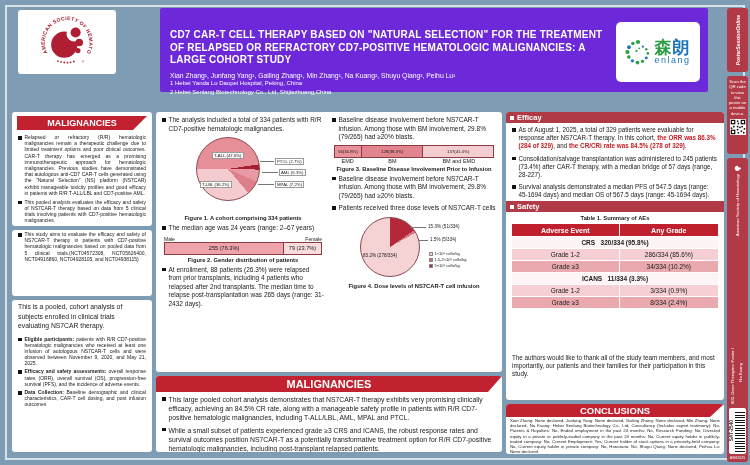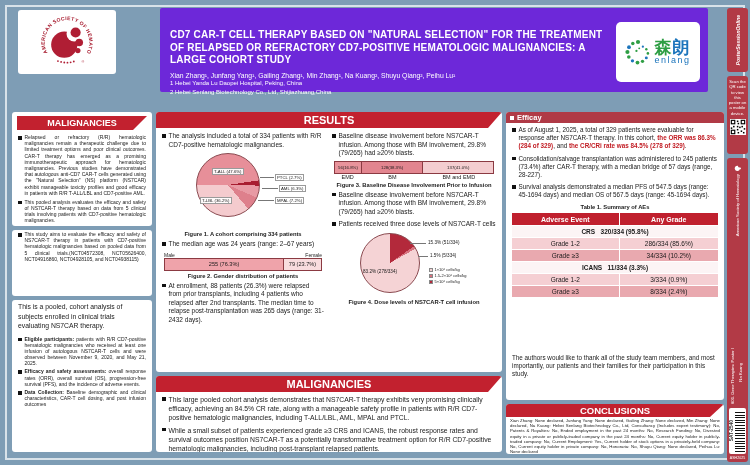--- a/index.html
+++ b/index.html
@@ -171,21 +171,20 @@
         <span class="t5"><span class="bold">Efficacy and safety assessments:</span><span> overall response rates (ORR), overall survival (OS), progression-free survival (PFS), and the incidence of adverse events.</span></span>
         </div>
       <div class="bul">
           <span class="sq"></span>
         <span class="t5"><span class="bold">Data Collection:</span><span> Baseline demographic and clinical characteristics, CAR-T cell dosing, and post infusion outcomes</span></span>
         </div>
     </div>
   </div>
 
   <div class="card col-mid" style="top:112px;height:260px;">
-    <div class="banner lg">RESULTS</div>
     <div style="display:flex;gap:8px;padding:4px 6px;">
 
       <div style="width:164px;">
         <div class="bul">
             <span class="sq"></span>
           <span class="t65">The analysis included a total of 334 patients with R/R CD7-positive hematologic malignancies.</span>
           </div>
 
         <div class="figwrap" style="height:78px;margin-top:2px;">
           <div class="pie" style="left:34px;top:2px;width:64px;height:64px;
@@ -308,20 +307,24 @@
         </div>
       <div class="bul" style="margin-bottom:4px;">
           <span class="sq"></span>
         <span class="t6">Consolidation/salvage transplantation was administered to 245 patients (73.4%) after CAR-T therapy, with a median bridge of 57 days (range, 28-227).</span>
         </div>
       <div class="bul">
           <span class="sq"></span>
         <span class="t6">Survival analysis demonstrated a median PFS of 547.5 days (range: 45-1694 days) and median OS of 567.5 days (range: 45-1694 days).</span>
         </div>
     </div>
+    <div class="minihdr">
+        <span class="wsq"></span>
+        <span>Safety</span>
+      </div>
     <div style="padding:2px 5px;">
       <div class="caption" style="margin:1px 0 2px 0;">Table 1. Summary of AEs</div>
       <table class="aes">
         <tbody>
             <tr>
           <th style="width:52%;">Adverse Event</th>
           <th>Any Grade</th>
         </tr>
         <tr>
               <td class="group" colspan="2">CRS&nbsp;&nbsp;&nbsp;320/334 (95.8%)</td>

